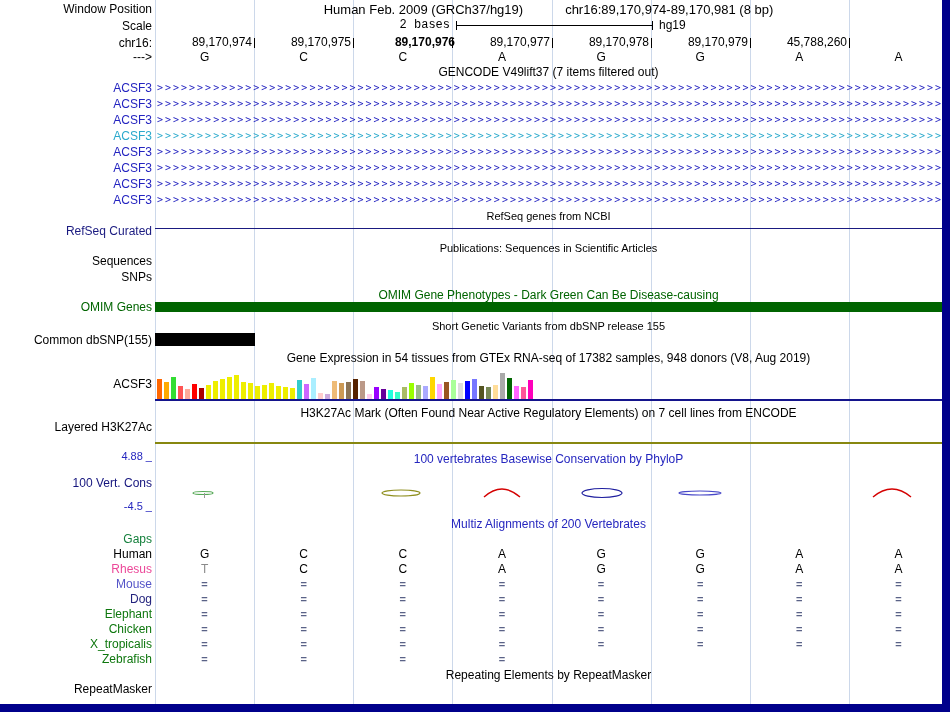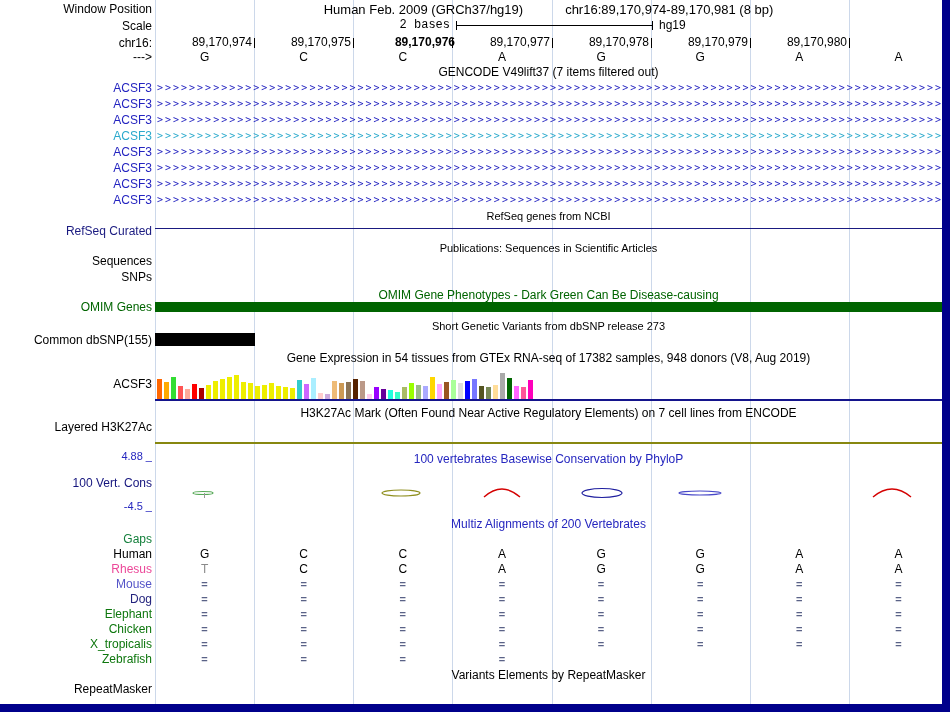--- a/index.html
+++ b/index.html
@@ -67,21 +67,21 @@
       <span class="ruler-label" style="left: 261px;">89,170,975</span>
       <div class="ruler-tick" style="left: 353px;"></div>
       <span class="ruler-label" style="left: 365px; font-weight: bold;">89,170,976</span>
       <div class="ruler-tick" style="left: 452px;"></div>
       <span class="ruler-label" style="left: 460px;">89,170,977</span>
       <div class="ruler-tick" style="left: 552px;"></div>
       <span class="ruler-label" style="left: 559px;">89,170,978</span>
       <div class="ruler-tick" style="left: 651px;"></div>
       <span class="ruler-label" style="left: 658px;">89,170,979</span>
       <div class="ruler-tick" style="left: 750px;"></div>
-      <span class="ruler-label" style="left: 757px;">89,170,980</span>
+      <span class="ruler-label" style="left: 757px;">45,788,260</span>
       <div class="ruler-tick" style="left: 849px;"></div>
     </div>
 
   <span class="g-abs" style="top:50px">---&gt;</span>
   <div id="strand-bases" class="trow" style="top:50px;height:14px;line-height:14px;">
       <span class="base-letter" style="left: 204.562px;">G</span>
       <span class="base-letter" style="left: 303.688px;">C</span>
       <span class="base-letter" style="left: 402.812px;">C</span>
       <span class="base-letter" style="left: 501.938px;">A</span>
       <span class="base-letter" style="left: 601.062px;">G</span>
@@ -131,21 +131,21 @@
   <span class="g-abs" style="top:224px;color:#1a1a80">RefSeq Curated</span>
 
   <div class="c-head sm" style="top:241px">Publications: Sequences in Scientific Articles</div>
   <span class="g-abs" style="top:254px">Sequences</span>
   <span class="g-abs" style="top:270px">SNPs</span>
 
   <div class="c-head green" style="top:288px">OMIM Gene Phenotypes - Dark Green Can Be Disease-causing</div>
   <div id="omim-bar" class="hbar" style="top: 302px; height: 10px; background: rgb(0, 100, 0);"></div>
   <span class="g-abs green" style="top:300px">OMIM Genes</span>
 
-  <div class="c-head sm" style="top:319px">Short Genetic Variants from dbSNP release 273</div>
+  <div class="c-head sm" style="top:319px">Short Genetic Variants from dbSNP release 155</div>
   <div id="dbsnp-bar" style="position: absolute; left: 155px; top: 333px; width: 100px; height: 13px; background: rgb(0, 0, 0);"></div>
   <span class="g-abs" style="top:333px">Common dbSNP(155)</span>
 
   <div class="c-head" style="top:351px">Gene Expression in 54 tissues from GTEx RNA-seq of 17382 samples, 948 donors (V8, Aug 2019)</div>
   <span class="g-abs" style="top:377px">ACSF3</span>
   <div id="gtex-bars">
       <div class="gtex-bar" style="left: 157px; top: 379px; height: 20px; background: rgb(255, 102, 0);"></div>
       <div class="gtex-bar" style="left: 164px; top: 382px; height: 17px; background: rgb(255, 170, 0);"></div>
       <div class="gtex-bar" style="left: 171px; top: 377px; height: 22px; background: rgb(51, 221, 51);"></div>
       <div class="gtex-bar" style="left: 178px; top: 386px; height: 13px; background: rgb(255, 85, 85);"></div>
@@ -314,19 +314,19 @@
       </div>
       <div class="trow multiz-row" style="top: 652px;">
         <span class="g-label" style="color: rgb(14, 119, 14);">Zebrafish</span>
         <span class="align-mark" style="left: 204.562px;">=</span>
         <span class="align-mark" style="left: 303.688px;">=</span>
         <span class="align-mark" style="left: 402.812px;">=</span>
         <span class="align-mark" style="left: 501.938px;">=</span>
       </div>
     </div>
 
-  <div class="c-head" style="top:668px">Variants Elements by RepeatMasker</div>
+  <div class="c-head" style="top:668px">Repeating Elements by RepeatMasker</div>
   <span class="g-abs" style="top:682px">RepeatMasker</span>
 
   <div id="bottom-bar" style="position: absolute; left: 0px; top: 704px; width: 950px; height: 8px; background: rgb(0, 0, 139);"></div>
   <div id="right-bar" style="position: absolute; left: 942px; top: 0px; width: 8px; height: 712px; background: rgb(0, 0, 139);"></div>
 
 </div>
 
 </body></html>

